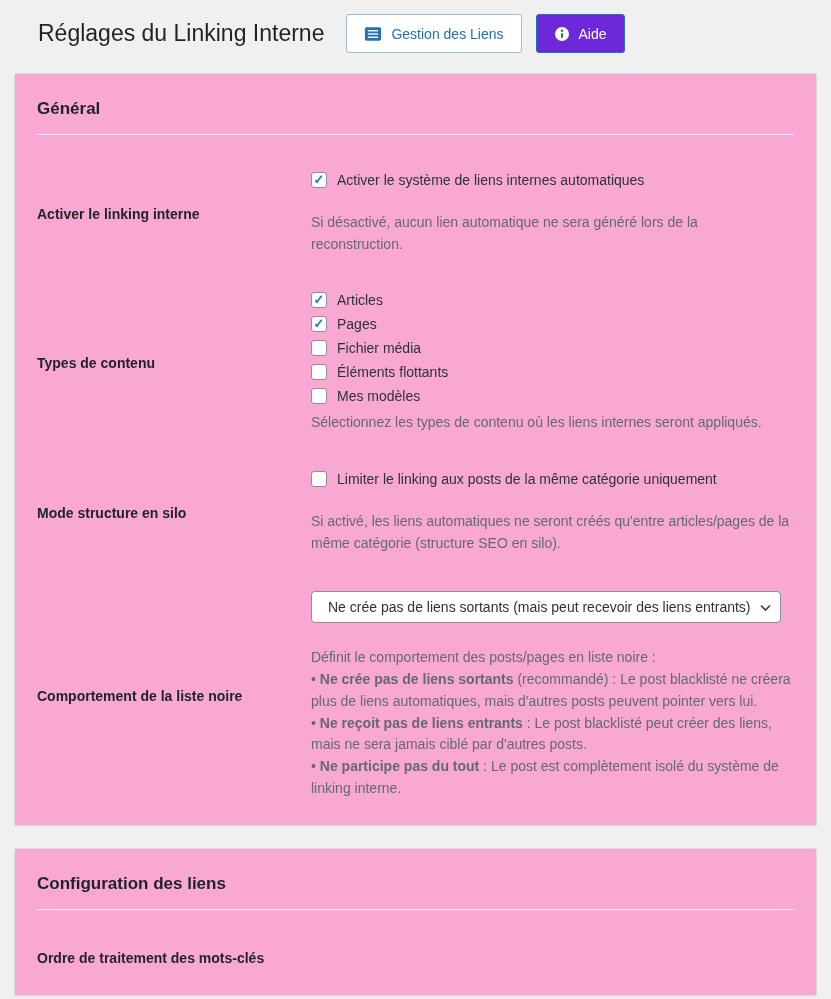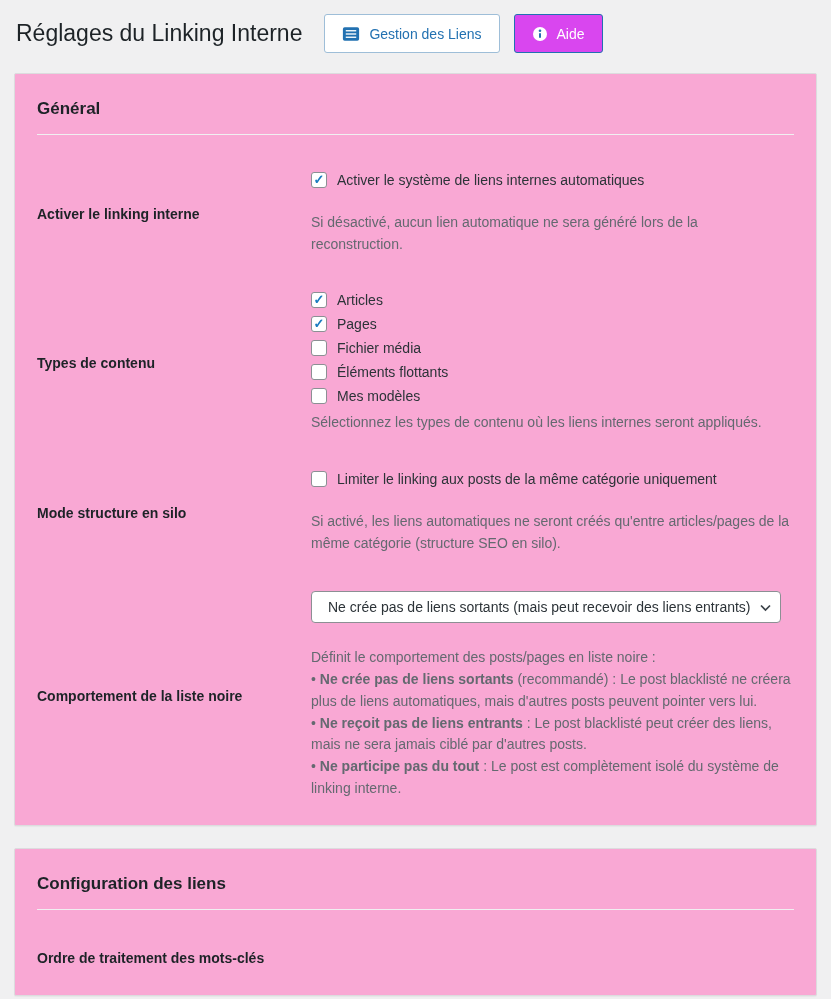--- a/index.html
+++ b/index.html
@@ -9,37 +9,38 @@
     background: #f0f0f1;
     font-family: "Liberation Sans", sans-serif;
     color: #1d2327;
     font-size: 14px;
   }
   
   .page-header {
     display: flex; align-items: center;
     padding: 14px 16px 0 16px;
     margin-bottom: 20px;
+    margin-left: 22px;
   }
   .page-title {
     font-size: 23px; font-weight: 400; color: #1d2327;
     margin: 0 22px 0 0; line-height: 1.3;
   }
   .btn {
     display: inline-flex; align-items: center; gap: 9px;
     height: 39px; padding: 0 17px;
     border-radius: 3px; font-size: 14px; cursor: pointer;
     border: 1px solid transparent; white-space: nowrap;
   }
   .btn-secondary {
     background: #fff; color: #2271b1; border-color: #9ebed8;
     margin-right: 14px;
   }
   .btn-primary {
-    background: #d946ef; color: #fff; border-color: #2271b1;
+    background: #6d28d9; color: #fff; border-color: #2271b1;
   }
   .btn svg { display: block; }
   
   .card {
     background: #f9a8d4;
     border: 1px solid #dcdcde;
     border-radius: 2px;
     box-shadow: 0 1px 1px rgba(0,0,0,.04);
     margin: 0 14px 22px 14px;
   }

